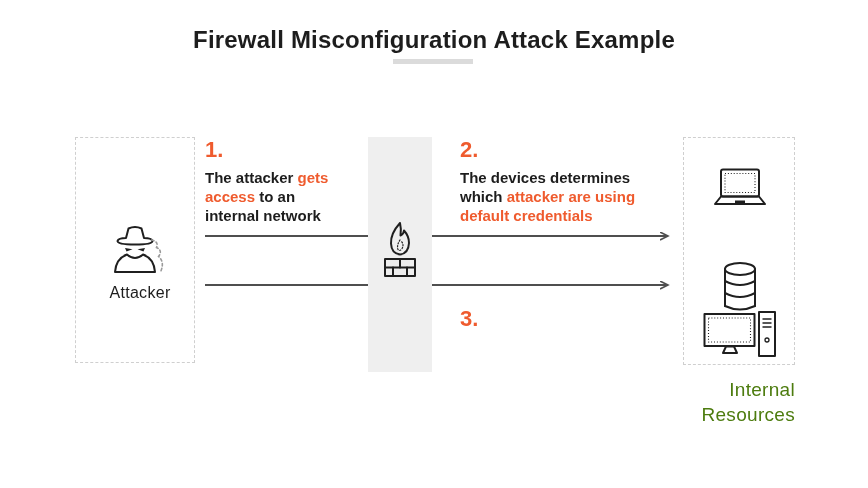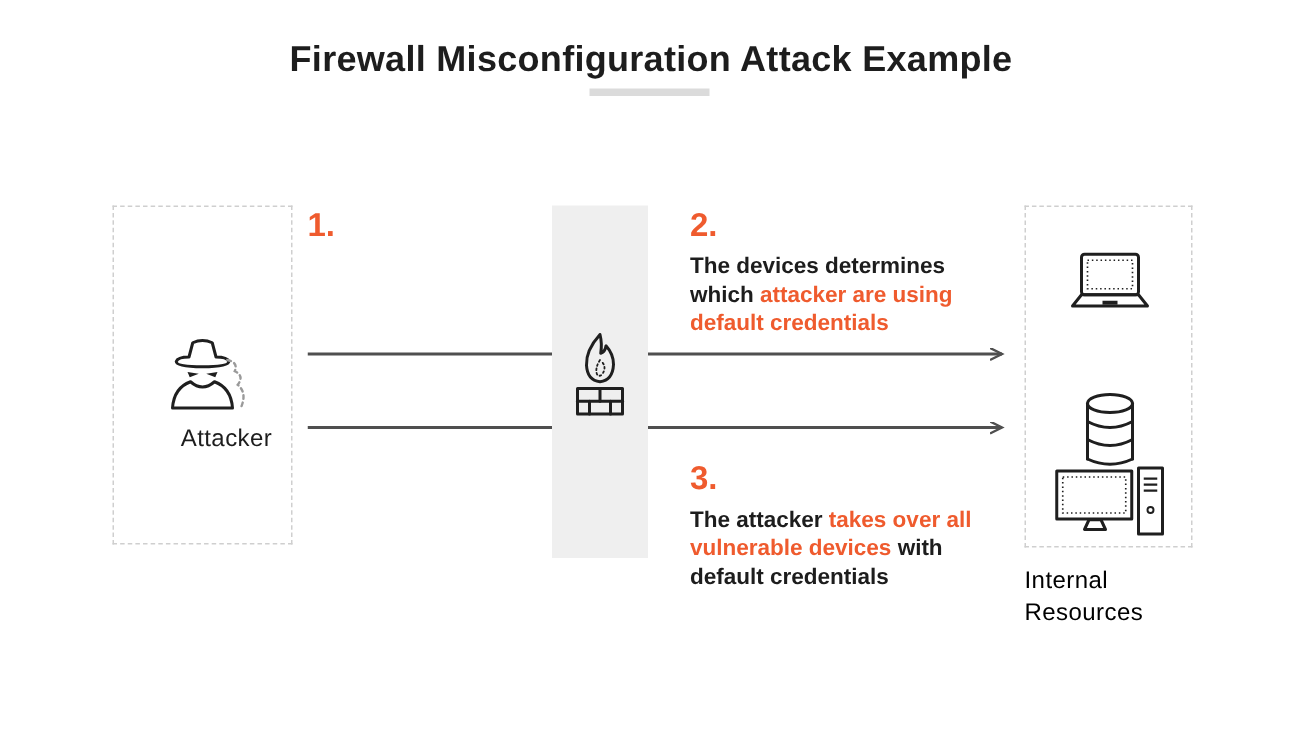--- a/index.html
+++ b/index.html
@@ -41,43 +41,43 @@
     border: 1px dashed #cfcfcf;
     background: #ffffff;
     z-index: 3;
   }
   .attacker-box { left: 75px; top: 137px; width: 120px; height: 226px; }
   .resources-box { left: 683px; top: 137px; width: 112px; height: 228px; }
 
   .attacker-icon-wrap { position: absolute; left: 28px; top: 86px; }
   .attacker-label {
     position: absolute;
-    left: 16px; top: 146px;
+    left: 5px; top: 146px;
     width: 100%;
     text-align: center;
     font-size: 16px;
     font-weight: 500;
     letter-spacing: 0.3px;
     color: #1d1d1d;
   }
 
   .laptop-wrap   { position: absolute; left: 24px; top: 30px; }
   .database-wrap { position: absolute; left: 33px; top: 122px; }
   .desktop-wrap  { position: absolute; left: 19px; top: 172px; }
 
   .resources-label {
     position: absolute;
     left: 683px; top: 378px;
     width: 112px;
-    text-align: left;
-    font-size: 16px;
+    text-align: right;
+    font-size: 19px;
     font-weight: 500;
     letter-spacing: 0.3px;
     line-height: 1.3;
-    color: #000000;
+    color: #4d7c0f;
     z-index: 3;
   }
 
   
   .firewall-strip {
     position: absolute;
     left: 368px; top: 137px;
     width: 64px; height: 235px;
     background: #efefef;
     z-index: 2;
@@ -187,25 +187,25 @@
         <line x1="59.5" y1="13" x2="68.5" y2="13" stroke="#1f1f1f" stroke-width="1.5"></line>
         <line x1="59.5" y1="17" x2="68.5" y2="17" stroke="#1f1f1f" stroke-width="1.5"></line>
         <circle cx="64" cy="30" r="2" fill="none" stroke="#1f1f1f" stroke-width="1.3"></circle>
       </svg>
     </div>
   </div>
   <div class="resources-label">Internal Resources</div>
 
   <div class="step step-1">
     <span class="step-number">1.</span>
+    <p class="step-text"><span>The attacker </span><span class="seg-highlight">gets access</span><span> to an internal network</span></p>
   </div>
 
   <div class="step step-2">
     <span class="step-number">2.</span>
     <p class="step-text"><span>The devices determines which </span><span class="seg-highlight">attacker are using default credentials</span><span></span></p>
   </div>
 
   <div class="step step-3">
     <span class="step-number">3.</span>
-    <p class="step-text"><span>The attacker </span><span class="seg-highlight">takes over all vulnerable devices</span><span> with default credentials</span></p>
   </div>
 
 </div>
 
 </body></html>

